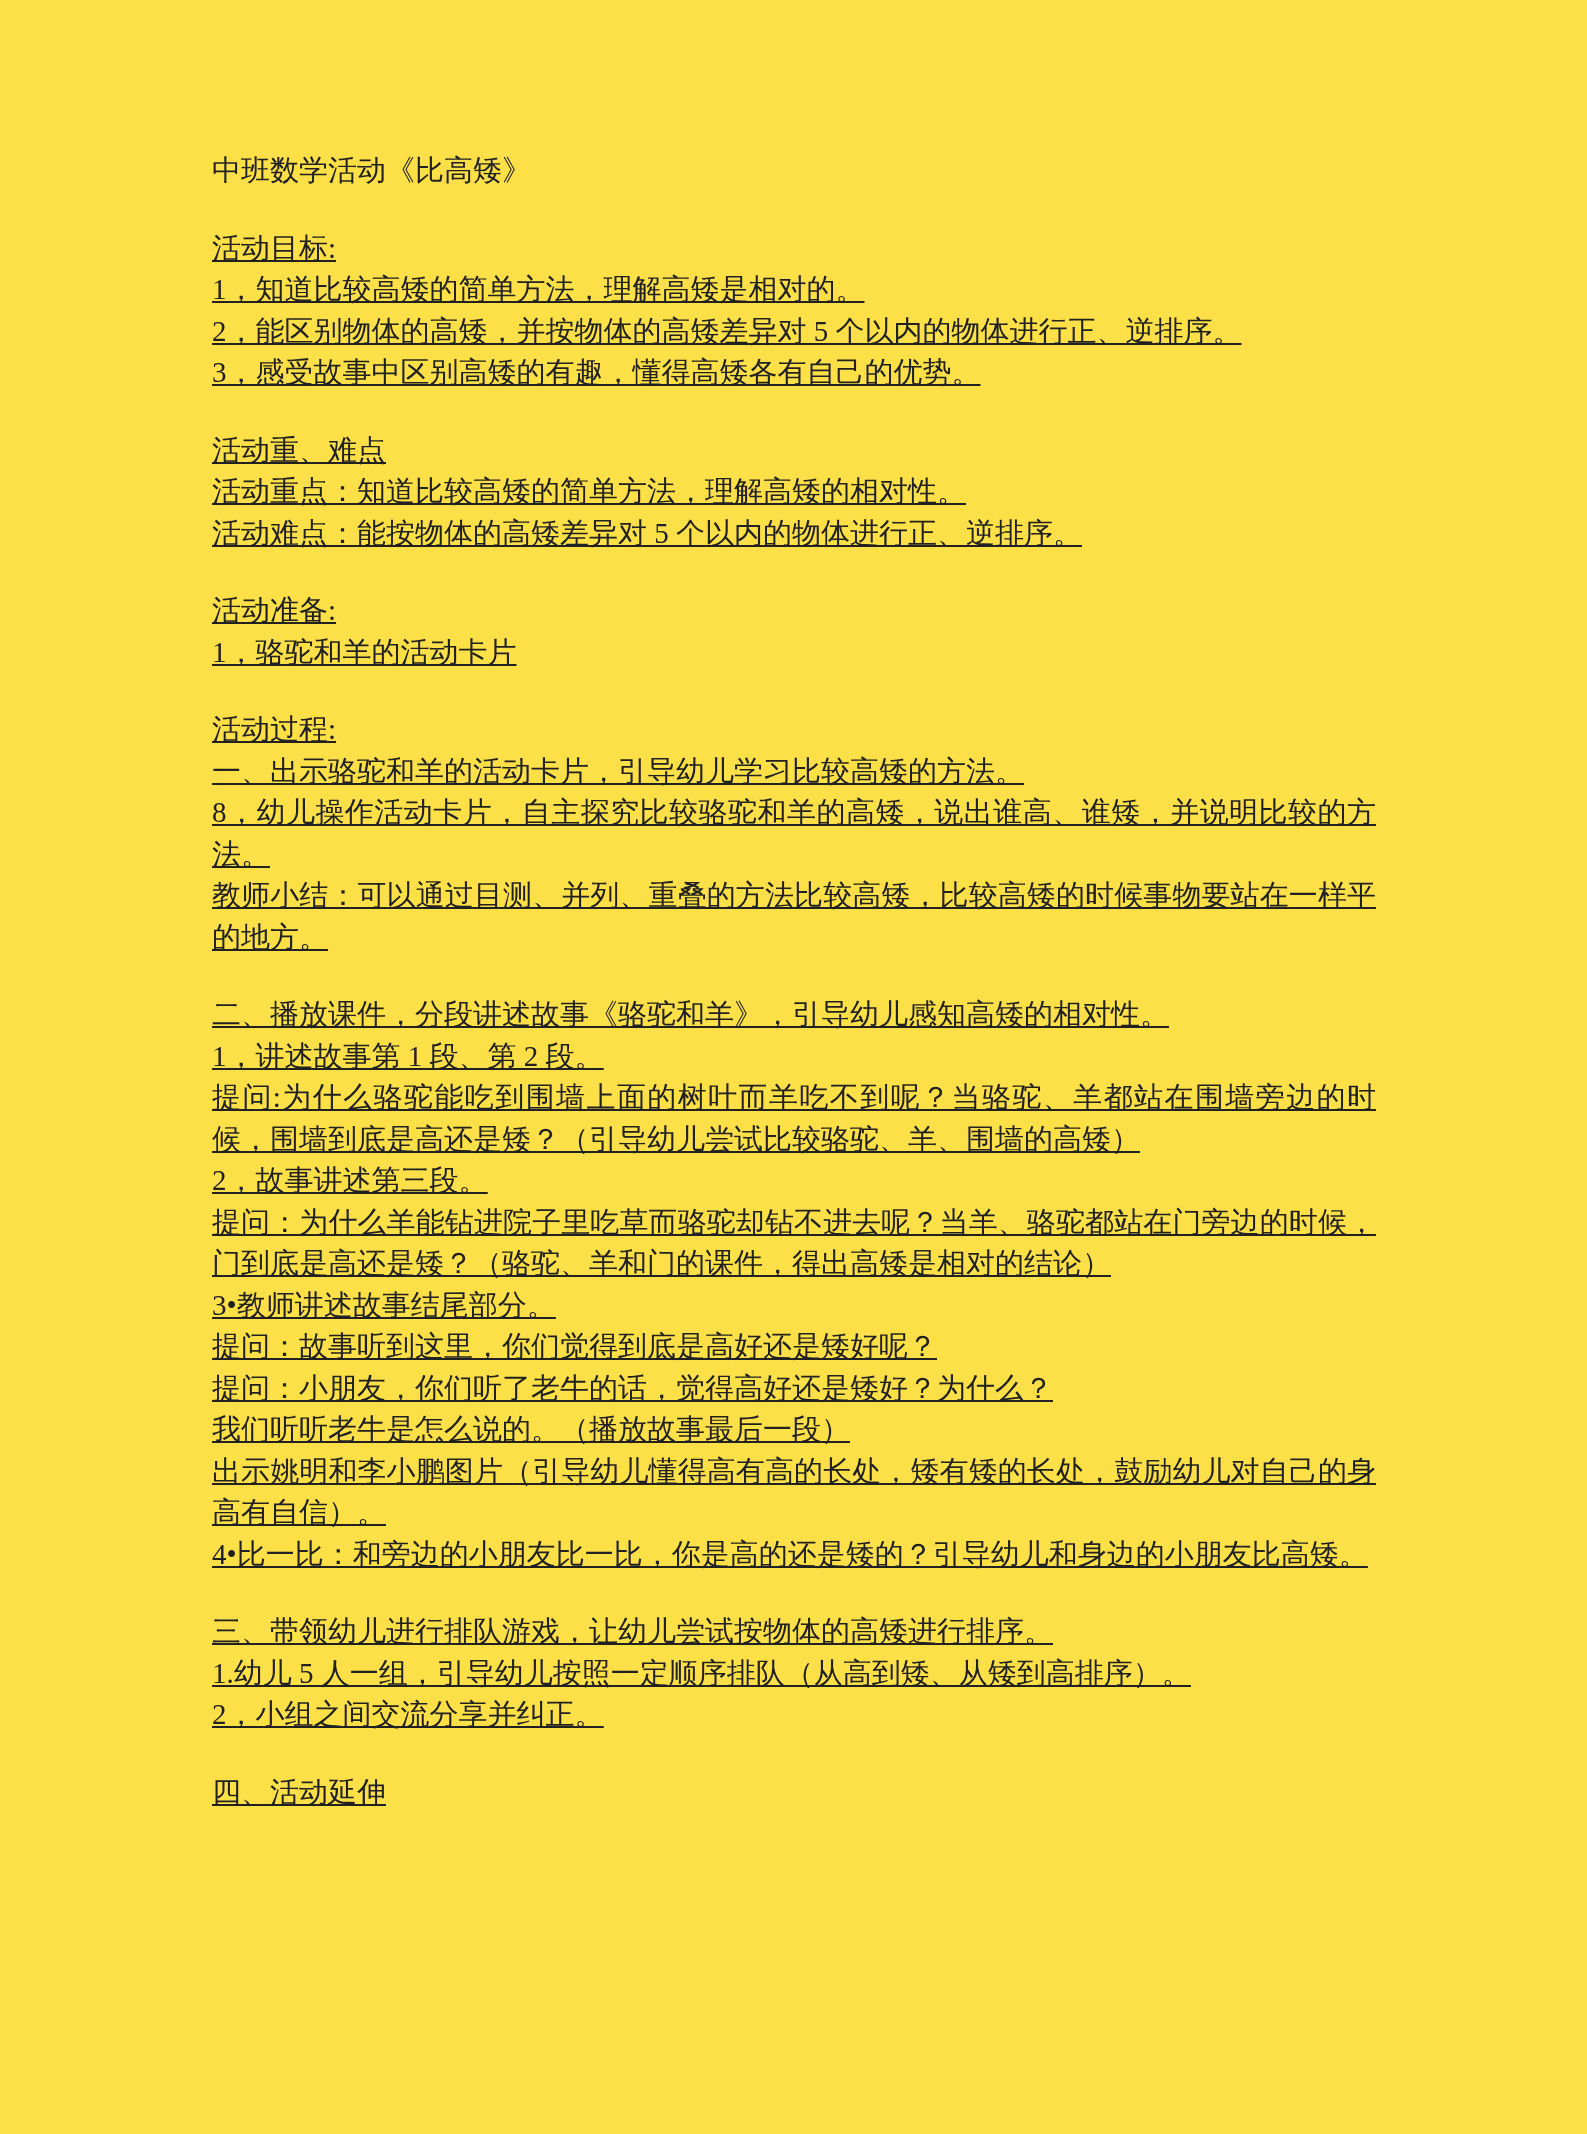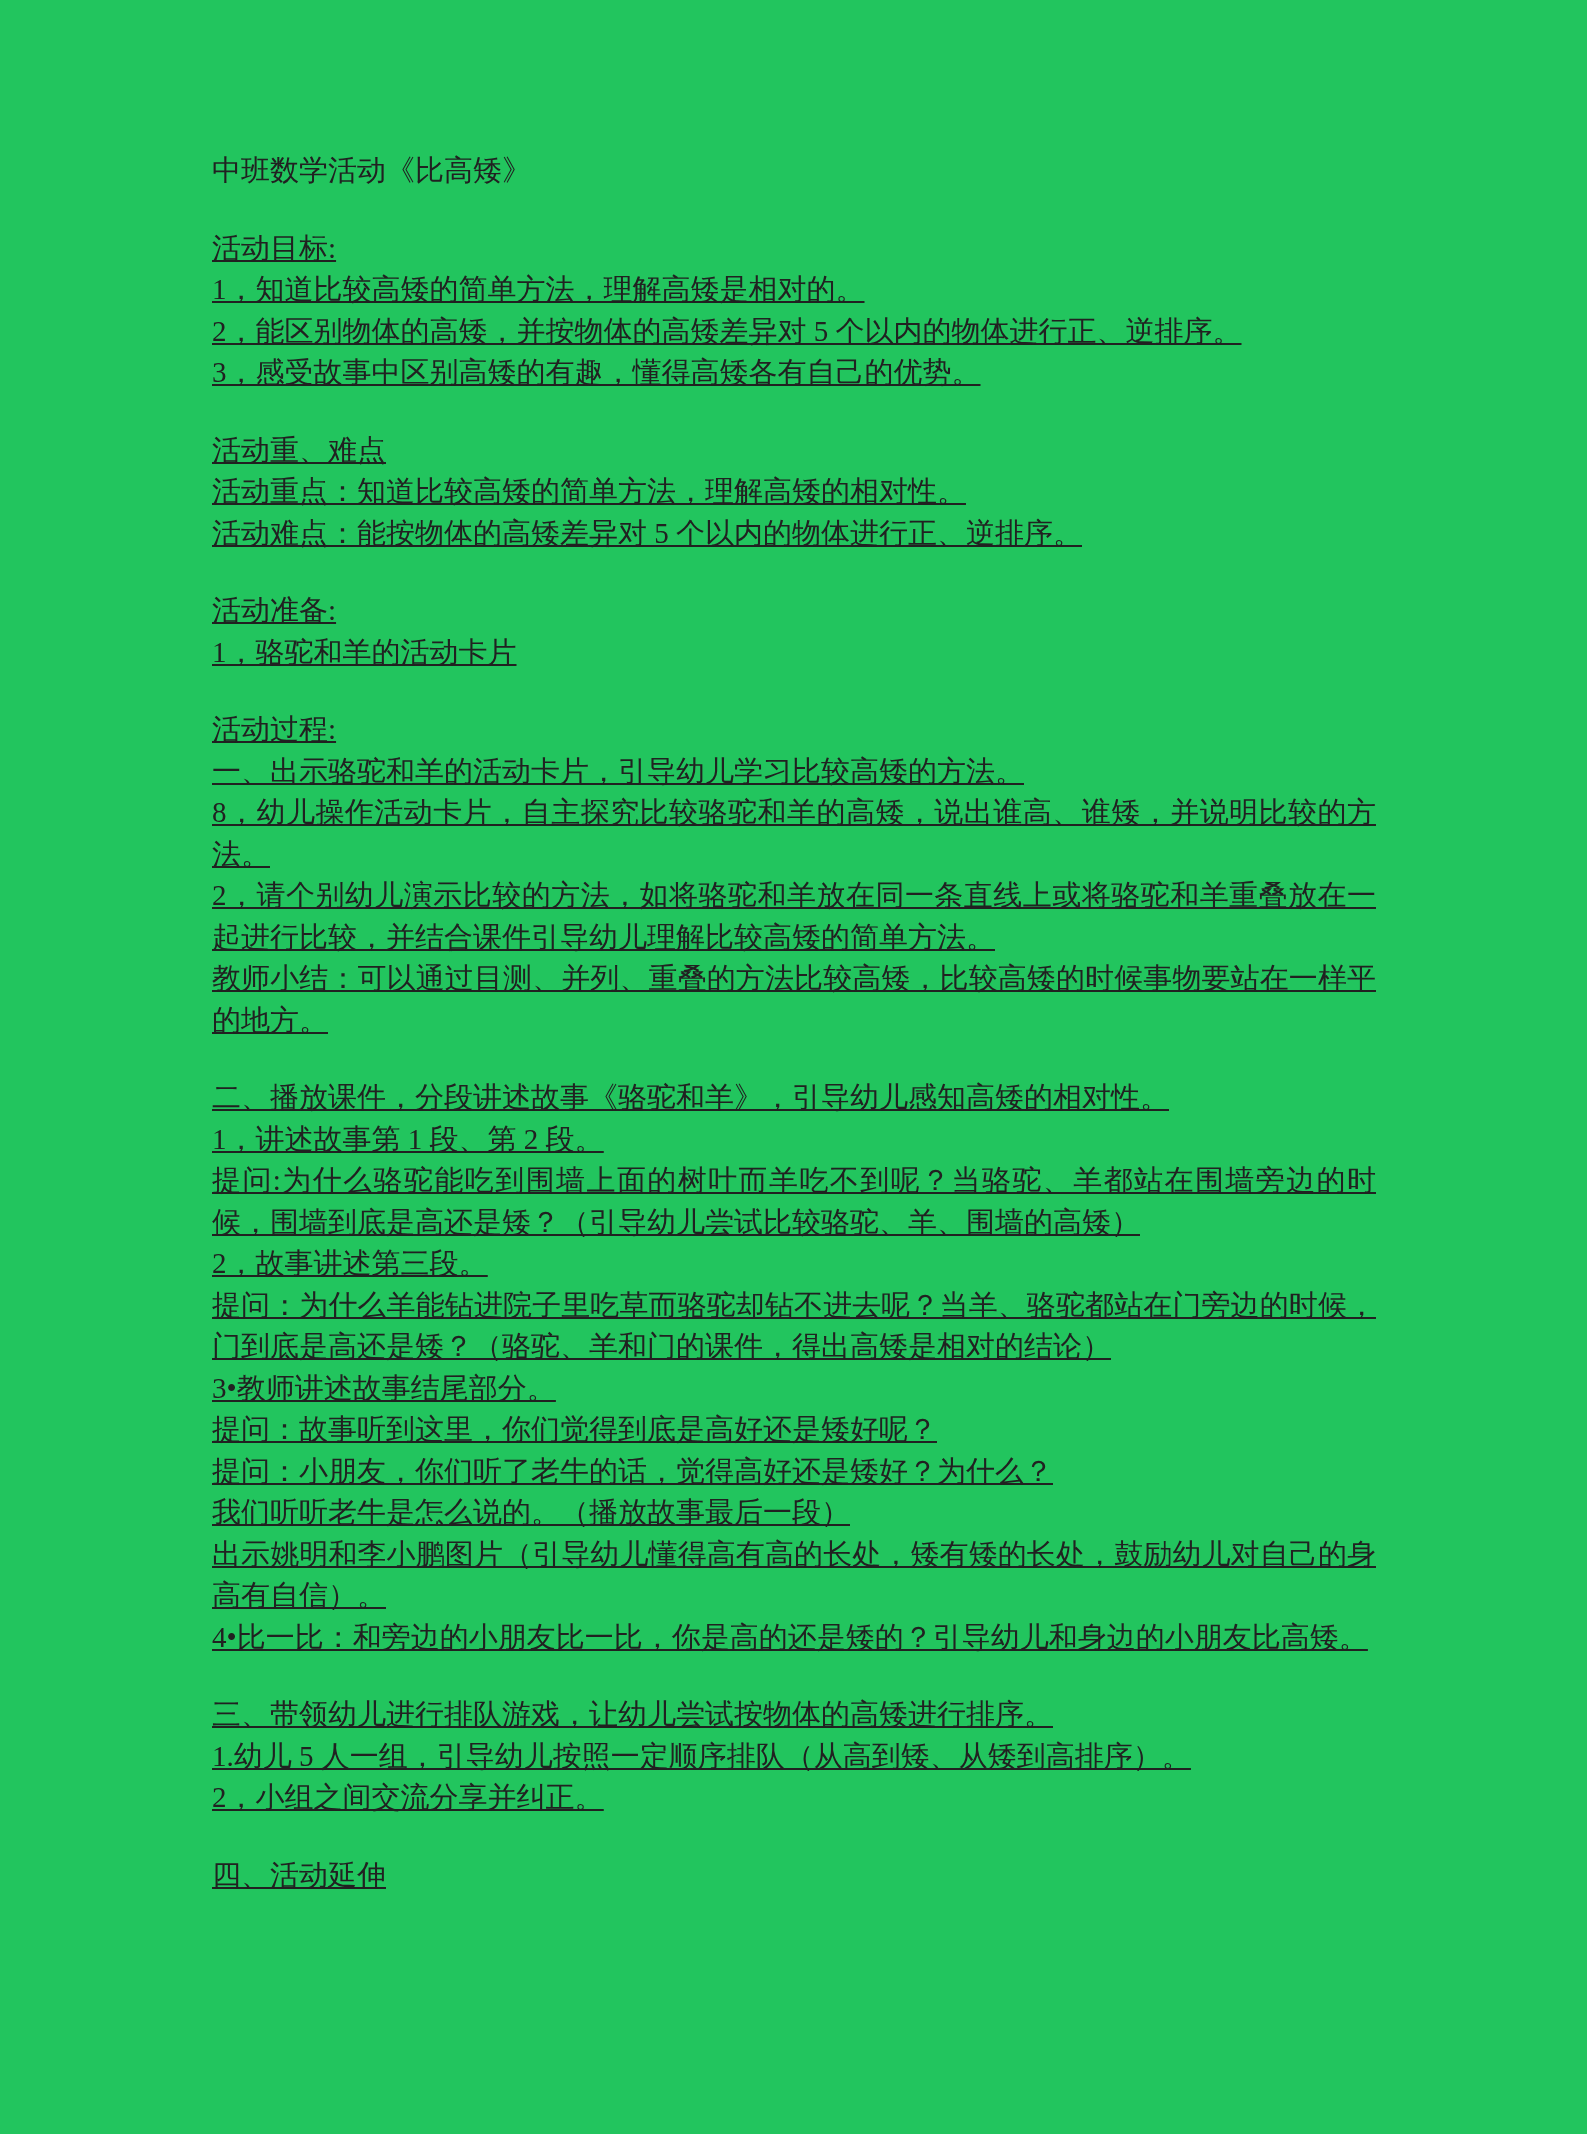--- a/index.html
+++ b/index.html
@@ -4,21 +4,21 @@
 <style>
   html, body {
     margin: 0;
     padding: 0;
     background: #ffffff;
   }
   .page {
     position: relative;
     width: 1587px;
     height: 2134px;
-    background: #22c55e;
+    background: #fde047;
     overflow: hidden;
   }
   .content {
     position: absolute;
     left: 212px;
     top: 150px;
     width: 1164px;
     color: #212121;
     font-family: "Liberation Serif", "DejaVu Serif", serif;
     font-size: 29px;
@@ -58,21 +58,20 @@
       <p>活动准备:</p>
       <p>1，骆驼和羊的活动卡片</p>
     </section>
 
     <section class="gap-before">
       <p>活动过程:</p>
 
       <div>
         <p>一、出示骆驼和羊的活动卡片，引导幼儿学习比较高矮的方法。</p>
         <p>8，幼儿操作活动卡片，自主探究比较骆驼和羊的高矮，说出谁高、谁矮，并说明比较的方法。</p>
-        <p>2，请个别幼儿演示比较的方法，如将骆驼和羊放在同一条直线上或将骆驼和羊重叠放在一起进行比较，并结合课件引导幼儿理解比较高矮的简单方法。</p>
         <p>教师小结：可以通过目测、并列、重叠的方法比较高矮，比较高矮的时候事物要站在一样平的地方。</p>
       </div>
 
       <div class="gap-before">
         <p>二、播放课件，分段讲述故事《骆驼和羊》，引导幼儿感知高矮的相对性。</p>
         <p>1，讲述故事第 1 段、第 2 段。</p>
         <p>提问:为什么骆驼能吃到围墙上面的树叶而羊吃不到呢？当骆驼、羊都站在围墙旁边的时候，围墙到底是高还是矮？（引导幼儿尝试比较骆驼、羊、围墙的高矮）</p>
         <p>2，故事讲述第三段。</p>
         <p>提问：为什么羊能钻进院子里吃草而骆驼却钻不进去呢？当羊、骆驼都站在门旁边的时候，门到底是高还是矮？（骆驼、羊和门的课件，得出高矮是相对的结论）</p>
         <p>3•教师讲述故事结尾部分。</p>

